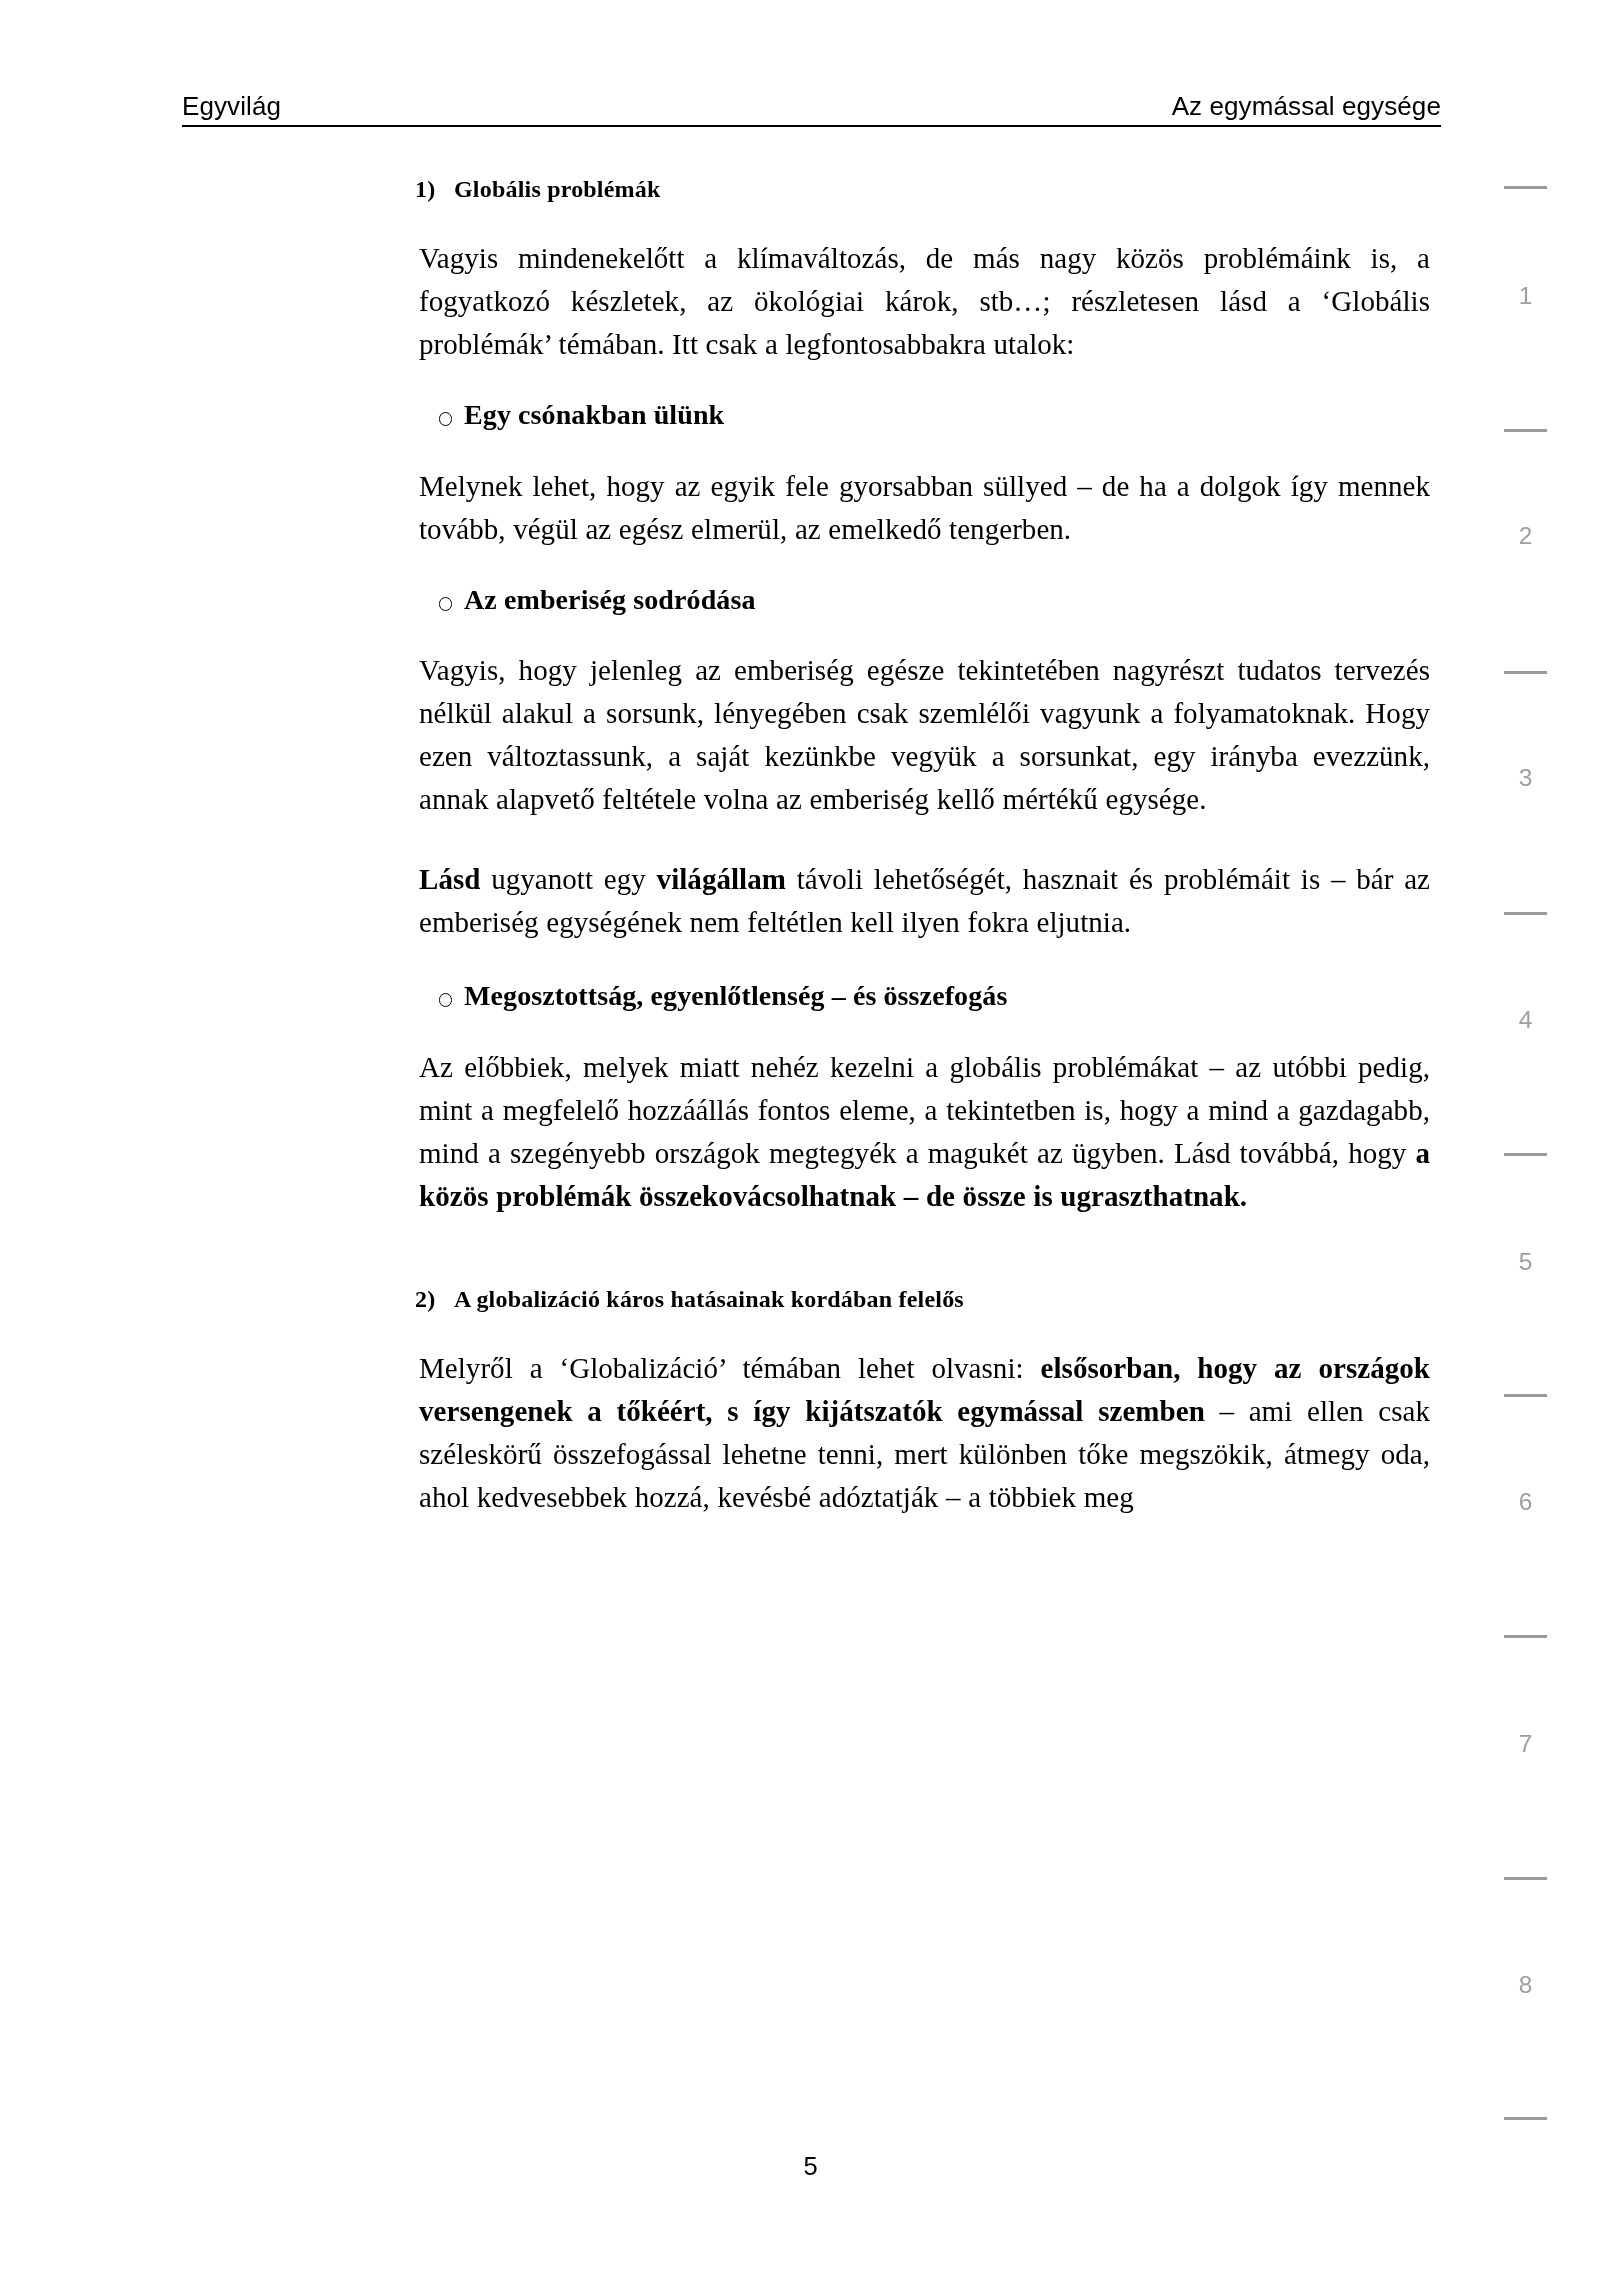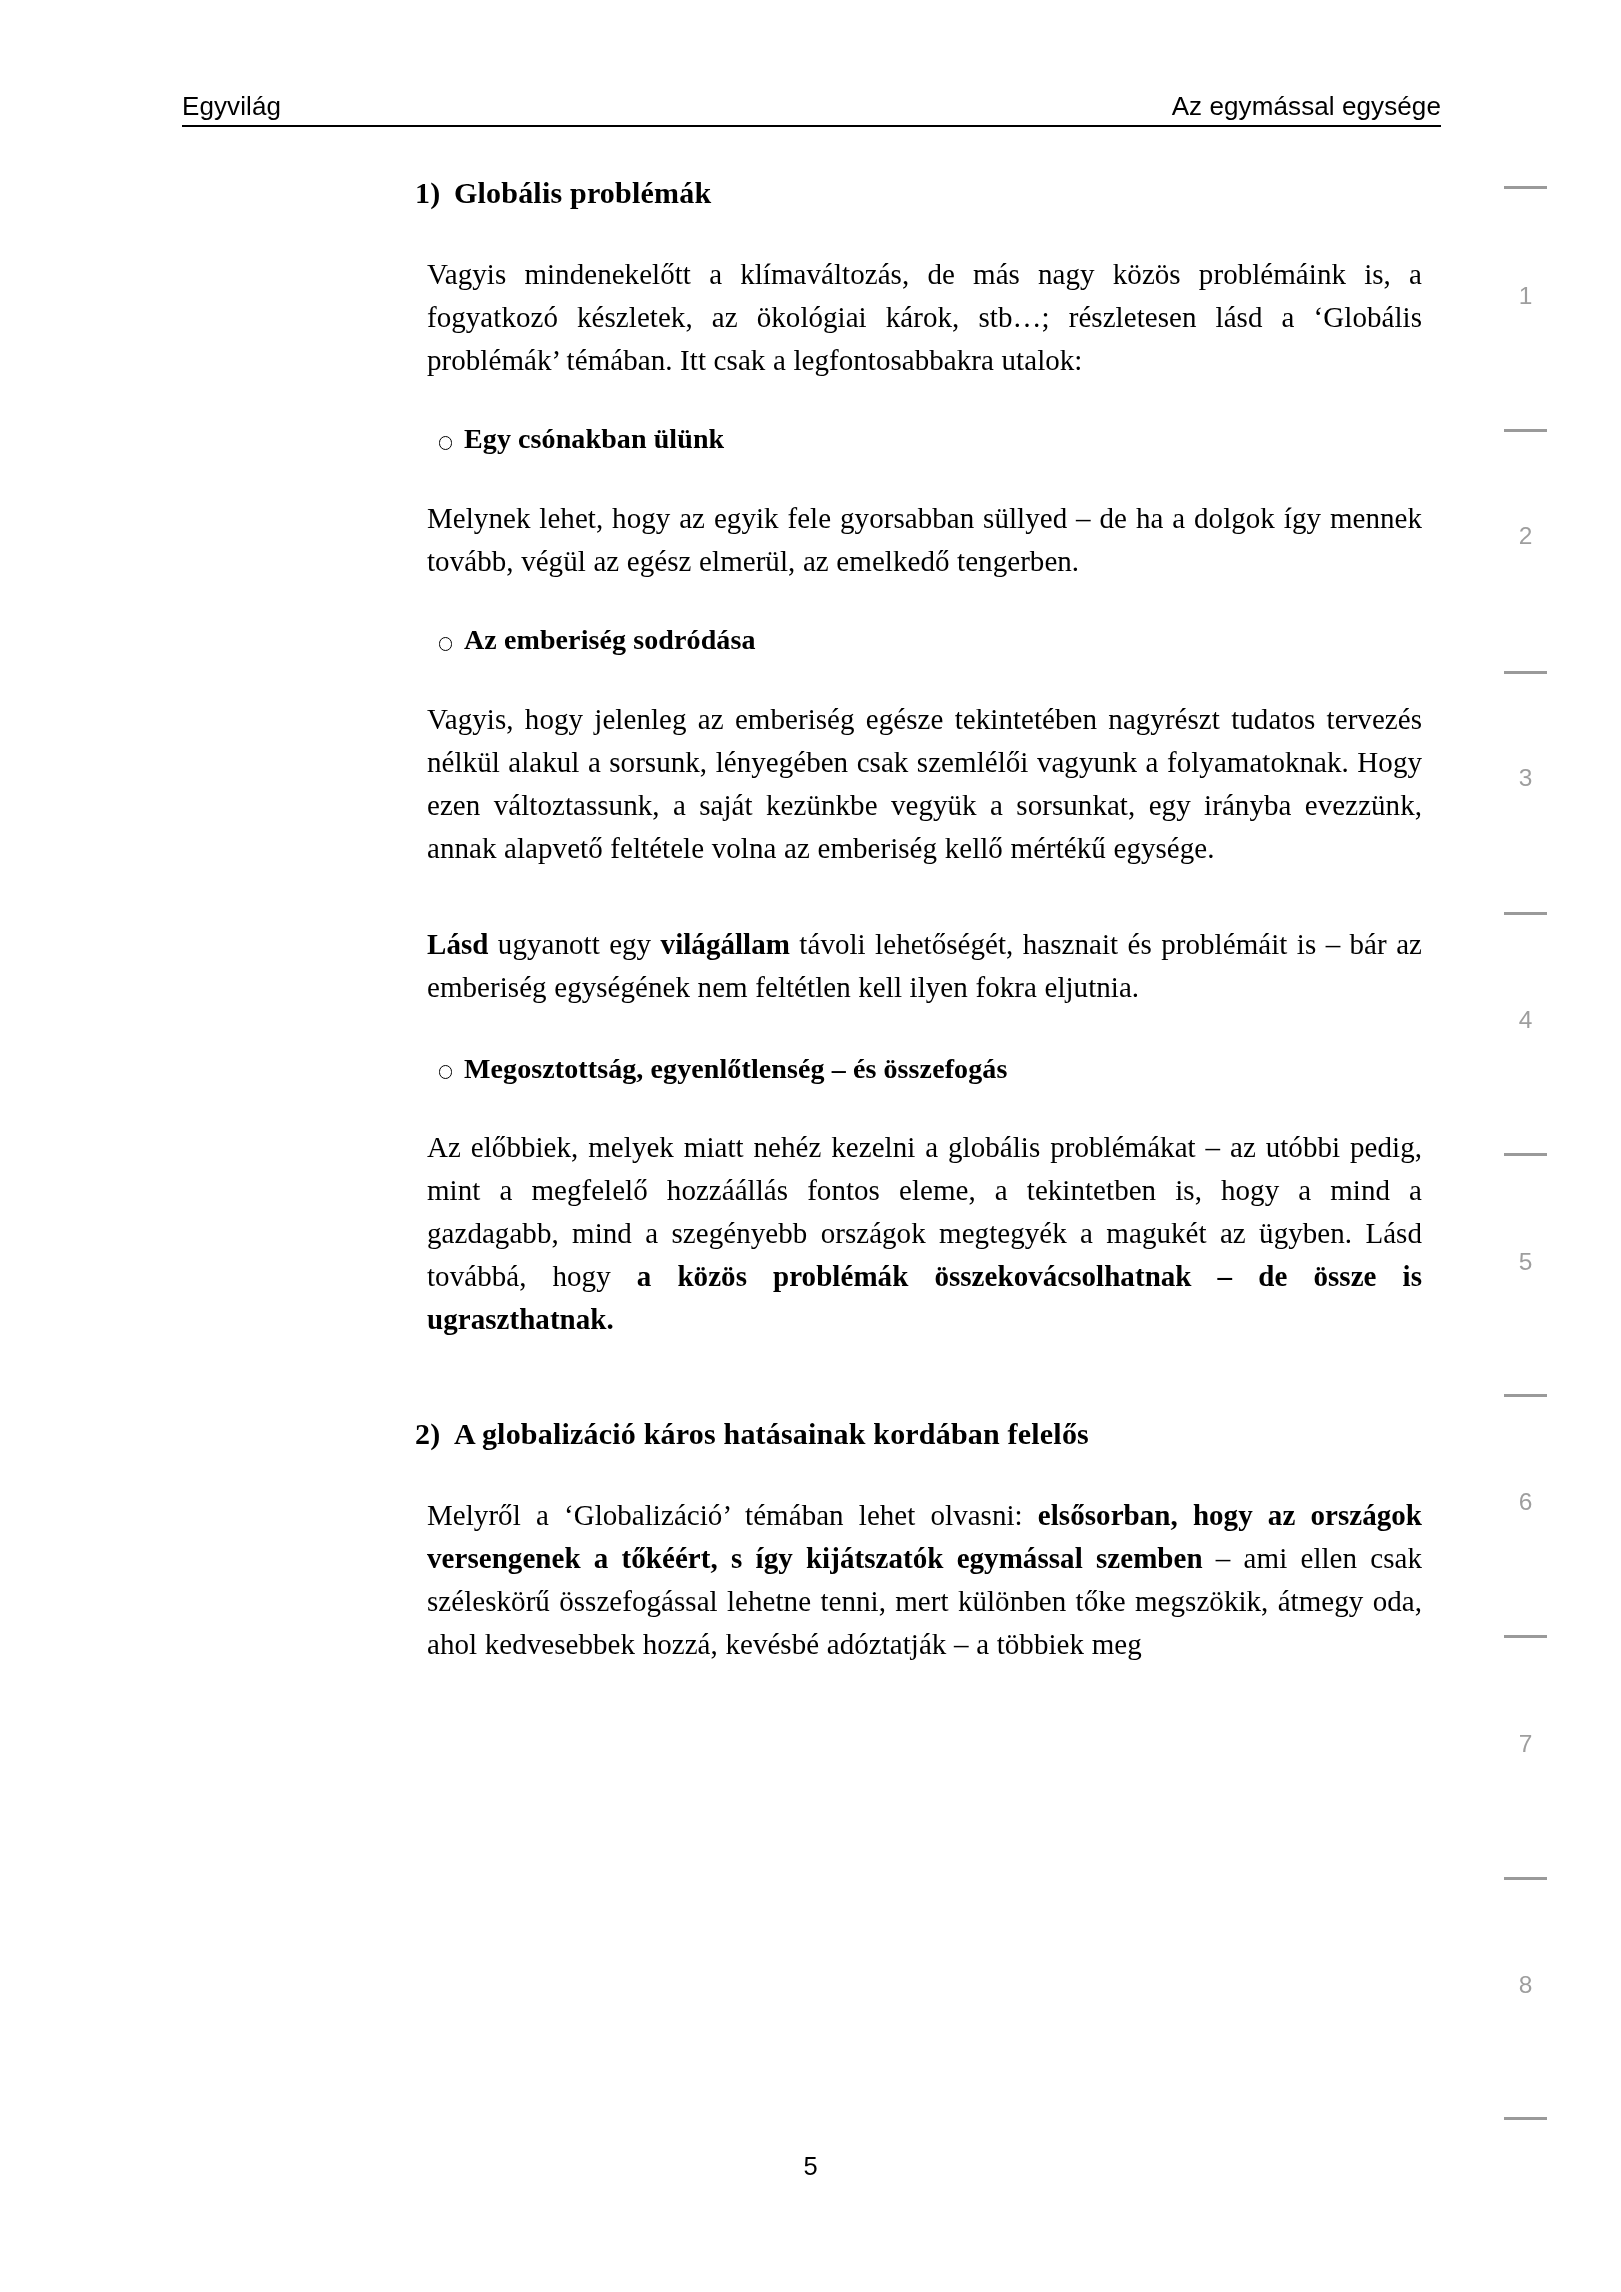--- a/index.html
+++ b/index.html
@@ -48,21 +48,21 @@
   
   .content {
     position: absolute;
     left: 415px;
     top: 173px;
     width: 1019px;
   }
 
   h2.section-heading {
     margin: 0 0 5.9px 0;
-    font-size: 30px;
+    font-size: 24px;
     font-weight: bold;
     line-height: 1.35;
     letter-spacing: 0.2px;
   }
   h2.section-heading .num {
     display: inline-block;
     min-width: 39px;
   }
 
   h3.bullet-heading {
@@ -79,21 +79,21 @@
     position: absolute;
     left: 23.5px;
     top: 15.7px;
     width: 11.8px;
     height: 11.8px;
     border: 1.6px solid #000;
     border-radius: 50%;
   }
 
   p.body-text {
-    margin: 12px;
+    margin: 4px;
     font-size: 29px;
     line-height: 43px;
     text-align: justify;
     text-justify: inter-word;
     letter-spacing: 0.05px;
     word-spacing: 0.3px;
   }
   p.body-text b { font-weight: bold; }
 
   

